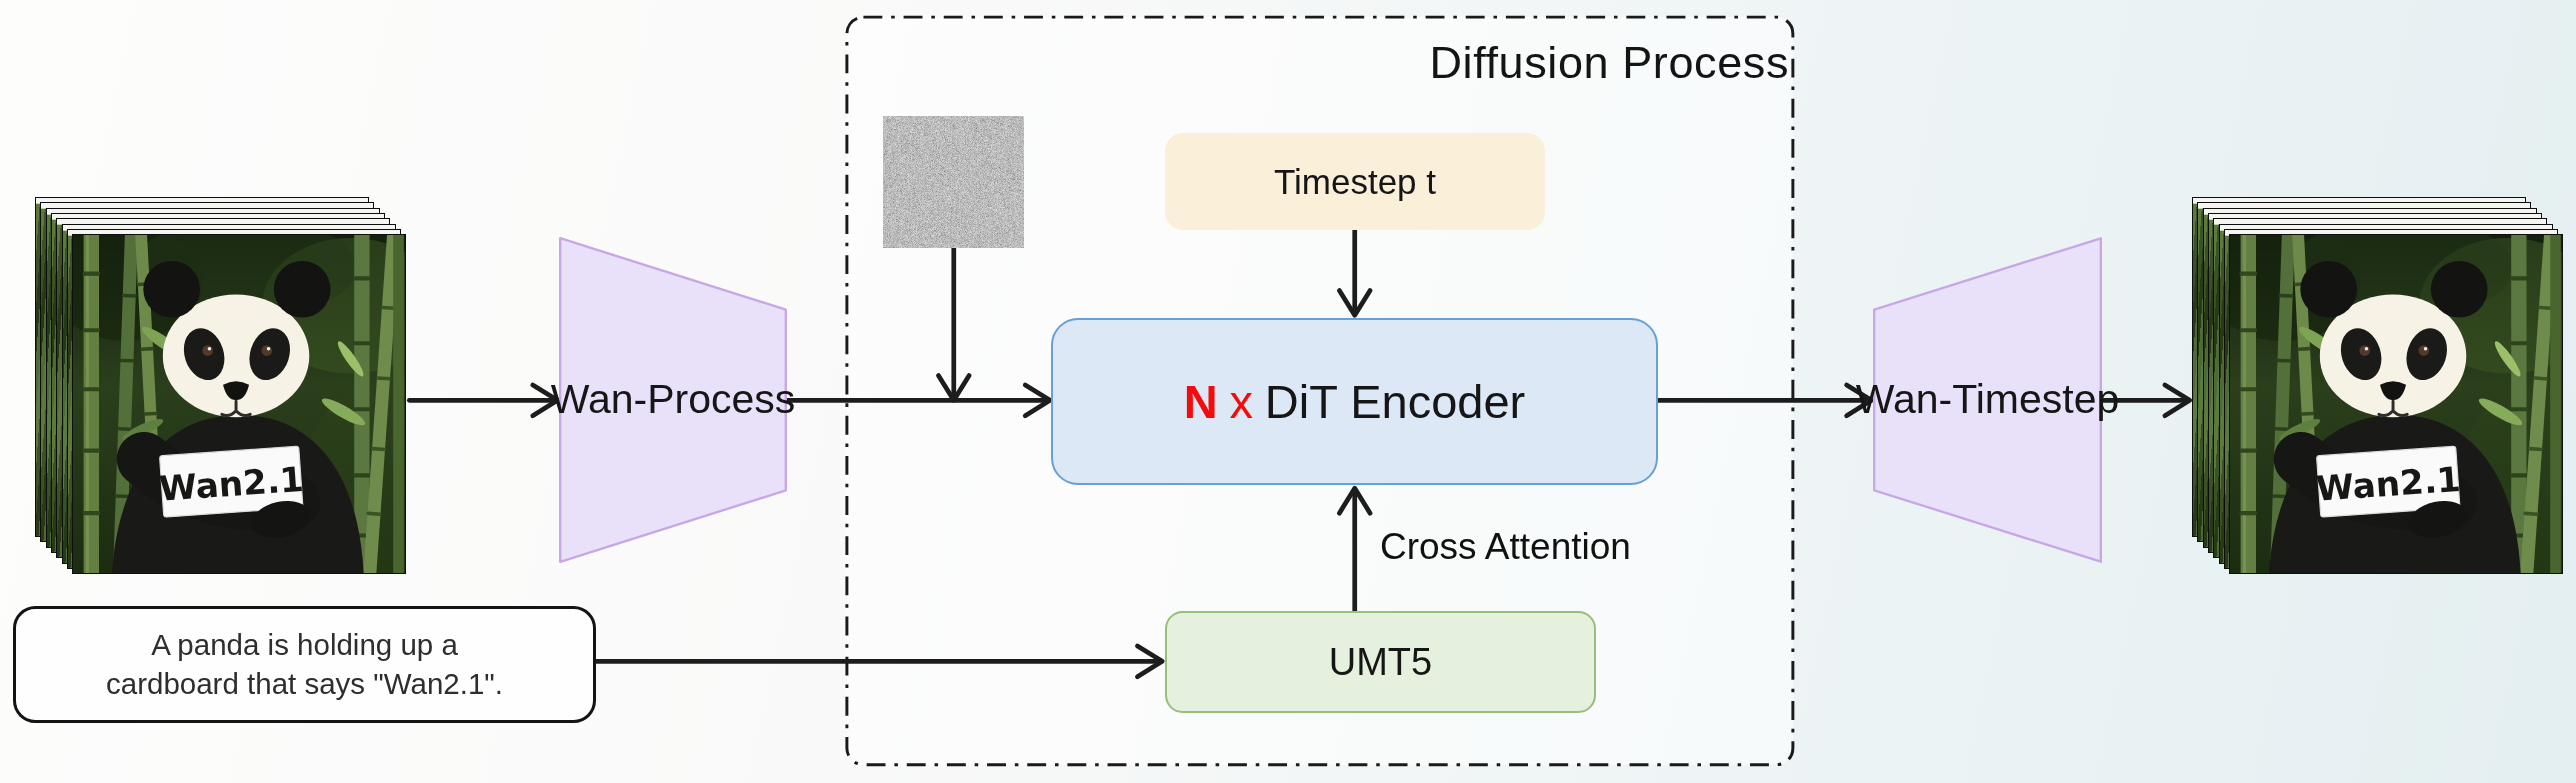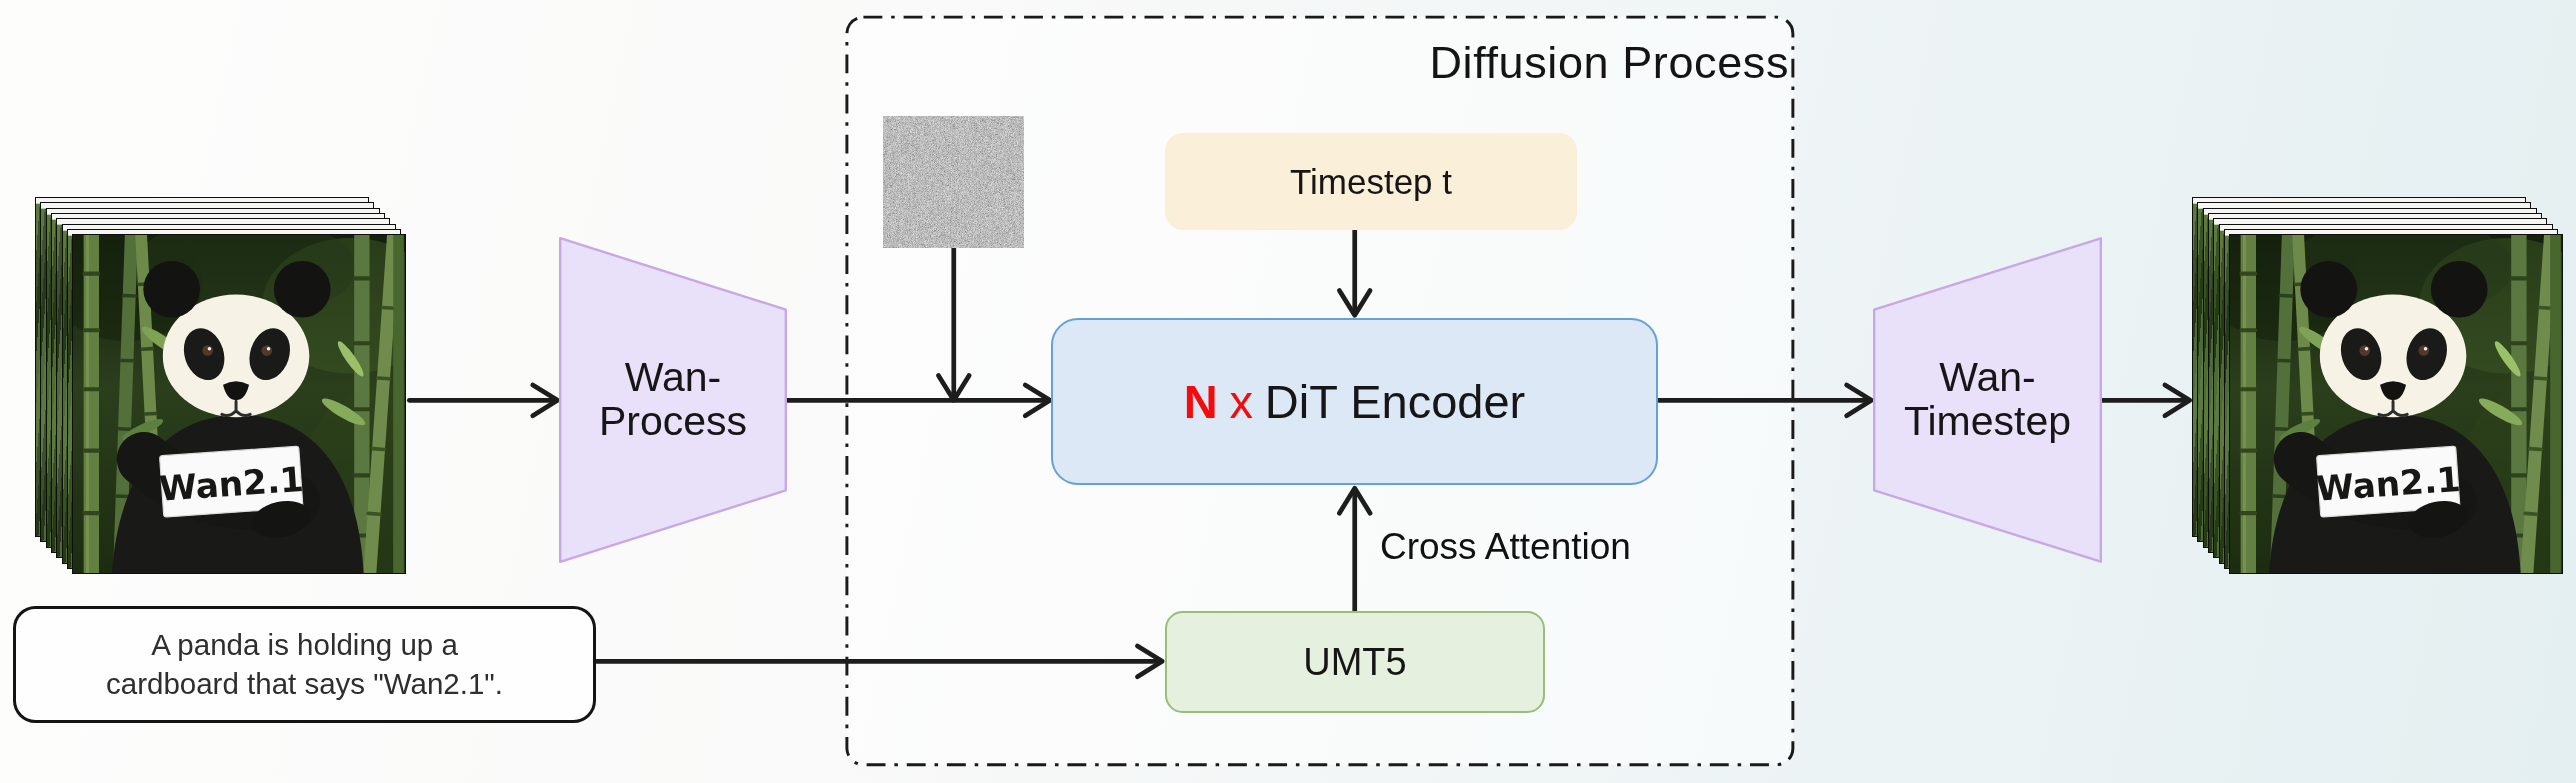--- a/index.html
+++ b/index.html
@@ -13,28 +13,28 @@
   .frame{position:absolute;width:332px;height:338px;border:1.8px solid #0e0e0e;box-sizing:content-box;}
   .frame.back{
     background:
       linear-gradient(180deg,#f5f5f2 0px,#f5f5f2 5.3px,rgba(245,245,242,0) 5.9px),
       repeating-linear-gradient(94deg,#5d7a3e 0 4.1px,#3a5226 4.1px 7.7px,#263a16 7.7px 11.2px,#4e6a36 11.2px 14.8px);
   }
   .frame.front{background:#f6f4ee;}
   .frame.front svg{display:block;width:100%;height:100%;}
   
   .node{position:absolute;display:flex;align-items:center;justify-content:center;box-sizing:border-box;text-align:center;}
-  .timestep{left:1165px;top:133px;width:412px;height:97px;border-radius:17.7px;background:var(--timestep_fill,#faf0da);font-size:35px;}
+  .timestep{left:1165px;top:133px;width:380px;height:97px;border-radius:17.7px;background:var(--timestep_fill,#faf0da);font-size:35px;}
   .dit{left:1051px;top:318px;width:607px;height:167px;border-radius:27px;background:var(--dit_fill,#dce8f6);border:2.4px solid var(--dit_border,#66a0d4);font-size:47px;}
   .dit .n{color:var(--dit_count_red,#f40c0c);font-weight:800;}
   .dit .x{color:var(--dit_count_red,#f40c0c);font-weight:400;margin:0 11.8px;}
-  .umt5{left:1165px;top:611px;width:380px;height:102px;border-radius:17.7px;background:var(--umt5_fill,#e6f0de);border:2.4px solid var(--umt5_border,#97be7b);font-size:38px;}
+  .umt5{left:1165px;top:611px;width:431px;height:102px;border-radius:17.7px;background:var(--umt5_fill,#e6f0de);border:2.4px solid var(--umt5_border,#97be7b);font-size:38px;}
   .promptbox{left:13px;top:606px;width:583px;height:117px;border-radius:22.4px;background:#fefefe;border:3px solid var(--prompt_border,#141414);
     font-size:29.5px;line-height:1.3;color:#2e2e2e;flex-direction:column;}
-  .vae-label{position:absolute;display:flex;flex-direction:column;align-items:center;justify-content:center;
+  .vae-label{position:absolute;display:flex;align-items:center;justify-content:center;
     font-size:41px;line-height:1.07;text-align:center;}
   .enc-box{left:559px;top:237px;width:228px;height:326px;}
   .dec-box{left:1873px;top:237px;width:229px;height:326px;}
   .title{position:absolute;left:1376px;top:37px;width:413px;text-align:right;font-size:45px;color:#141414;letter-spacing:0.6px;}
   .xattn{position:absolute;left:1380px;top:526px;font-size:37px;color:#111;}
   .noise{position:absolute;left:883px;top:116px;width:141px;height:132px;}
   .noise svg{display:block;width:100%;height:100%;}
   svg.layer{position:absolute;left:0;top:0;pointer-events:none;}
   .defs-holder{position:absolute;width:0;height:0;overflow:hidden;}
 </style>

